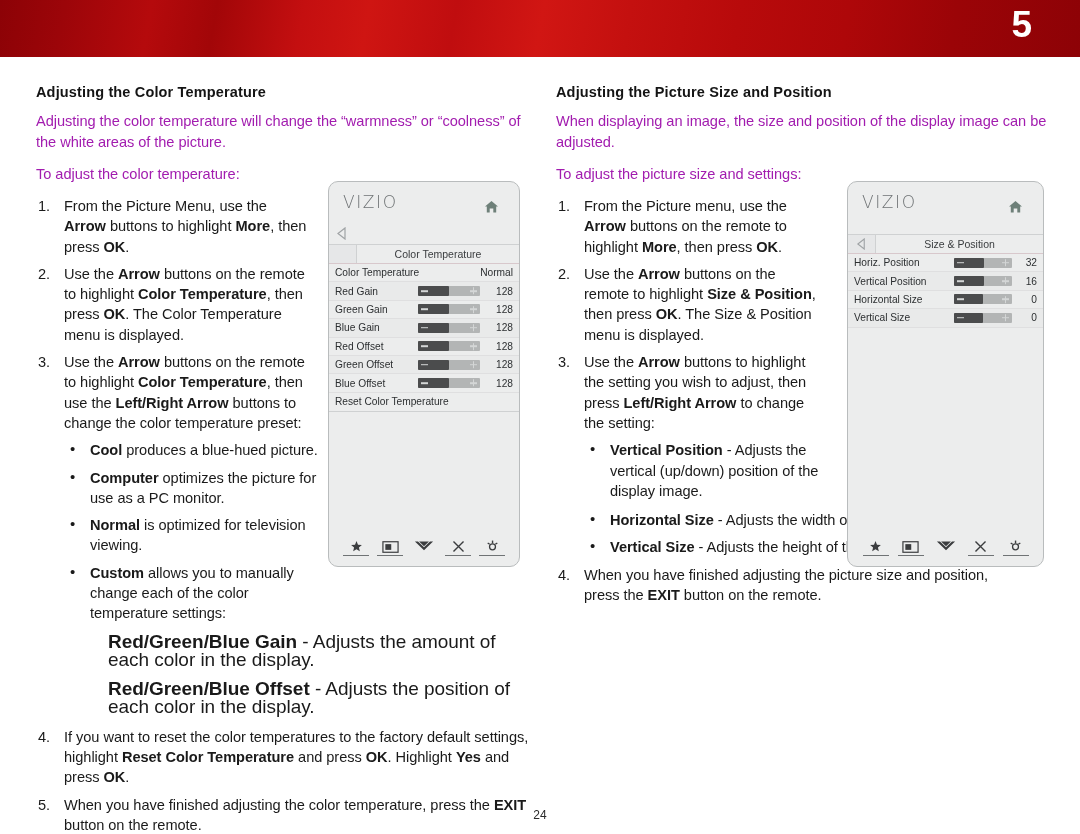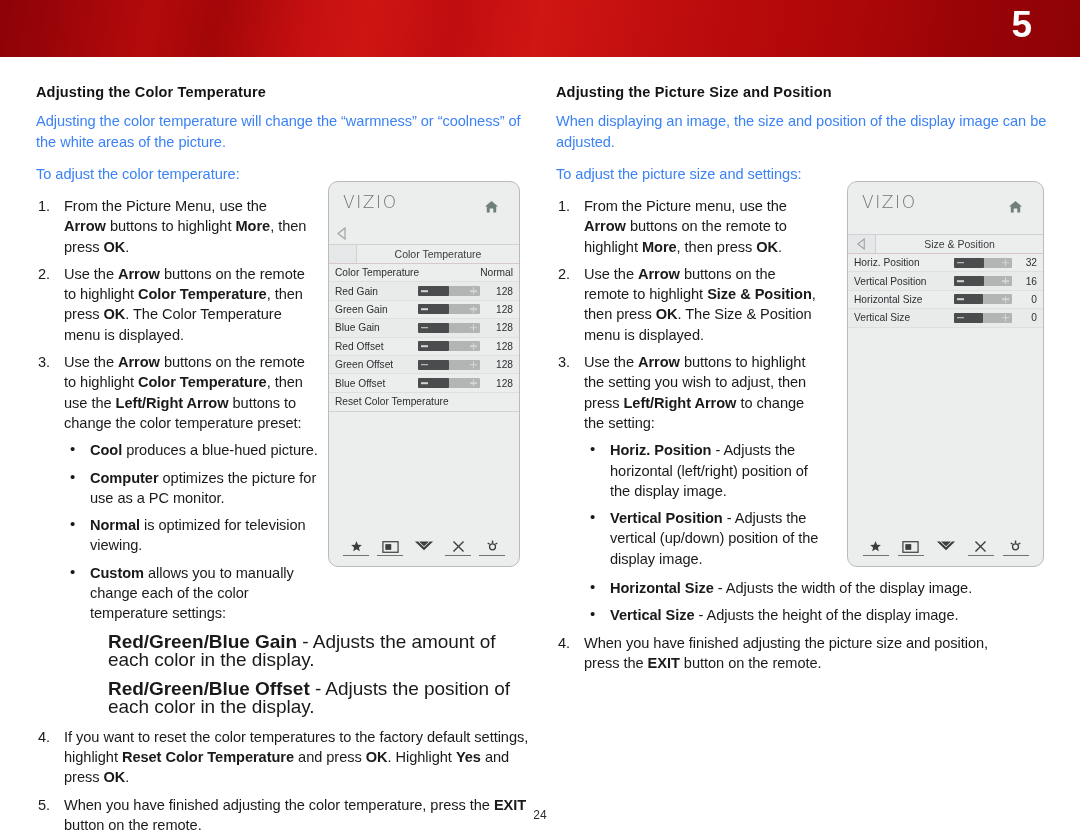--- a/index.html
+++ b/index.html
@@ -30,21 +30,21 @@
   
   .col { position: absolute; top: 84px; }
   .col-left  { left: 36px;  width: 500px; }
   .col-right { left: 556px; width: 500px; }
 
   h2.section-title {
     font-size: 14.5px; font-weight: bold; letter-spacing: .15px;
     margin-bottom: 11px; color: #141414;
   }
   p.para {
-    font-size: 14.6px; line-height: 21px; color: #3b82f6;
+    font-size: 14.6px; line-height: 21px; color: #a21caf;
     margin-bottom: 11px; letter-spacing: -.05px;
   }
   ol.steps { list-style: none; counter-reset: st; }
   ol.steps > li {
     position: relative; padding-left: 28px; margin-bottom: 7px;
     font-size: 14.6px; line-height: 20.3px; letter-spacing: -.05px;
   }
   ol.steps > li::before {
     counter-increment: st; content: counter(st) ".";
     position: absolute; left: 2px; top: 0; font-size: 14.6px;
@@ -207,21 +207,20 @@
 
     <p class="para">To adjust the picture size and settings:</p>
 
     <ol class="steps">
       <li class="w-mid">From the Picture menu, use the <b>Arrow</b> buttons on the remote to highlight <b>More</b>, then press <b>OK</b>.</li>
       <li class="w-mid">Use the <b>Arrow</b> buttons on the remote to highlight <b>Size &amp; Position</b>, then press <b>OK</b>. The Size &amp; Position menu is displayed.</li>
       <li class="w-mid">Use the <b>Arrow</b> buttons to highlight the setting you wish to adjust, then press <b>Left/Right Arrow</b> to change the setting:</li>
     </ol>
 
     <ul class="bullets" style="margin-left:28px;width:240px">
-      <li><b>Horiz. Position</b> - Adjusts the horizontal (left/right) position of the display image.</li>
       <li><b>Vertical Position</b> - Adjusts the vertical (up/down) position of the display image.</li>
     </ul>
 
     <ul class="bullets" style="margin-left:28px;width:470px;margin-top:9px">
       <li><b>Horizontal Size</b> - Adjusts the width of the display image.</li>
       <li><b>Vertical Size</b> - Adjusts the height of the display image.</li>
     </ul>
 
     <ol class="steps" style="counter-reset:st 3;margin-top:0;width:470px">
       <li>When you have finished adjusting the picture size and position, press the <b>EXIT</b> button on the remote.</li>

